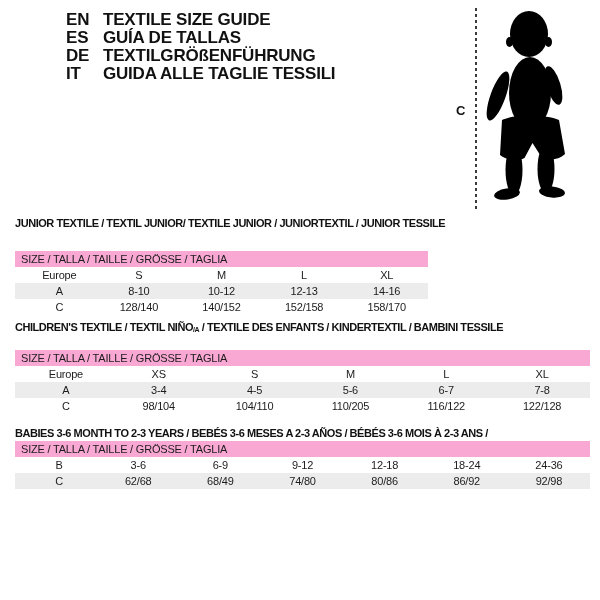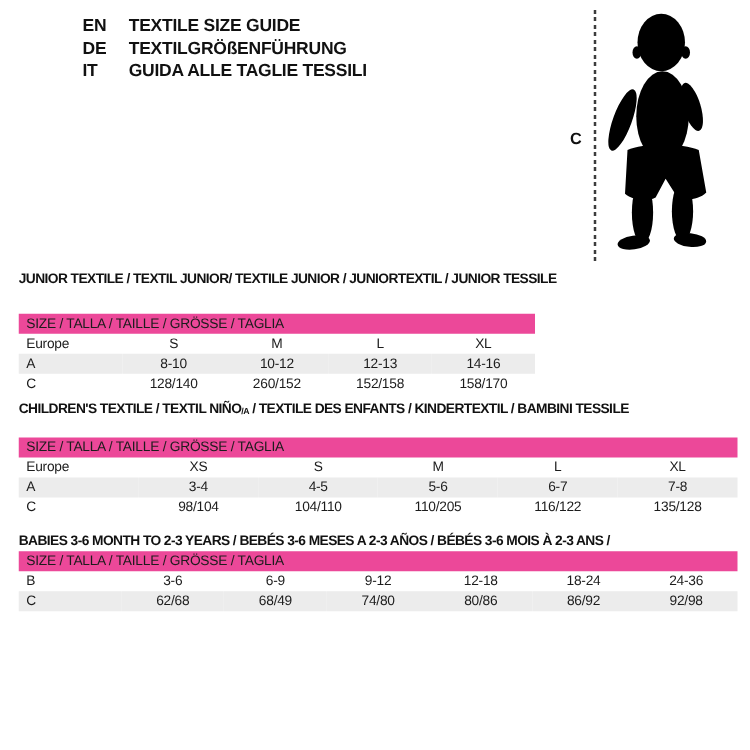--- a/index.html
+++ b/index.html
@@ -3,21 +3,21 @@
 <meta charset="utf-8">
 <style>
   html,body { margin:0; padding:0; background:#fff; }
   .page {
     position:relative; width:600px; height:600px; background:#ffffff; overflow:hidden;
     font-family:"Liberation Sans","DejaVu Sans",sans-serif; color:#1a1a1a;
   }
   
   .langs { position:absolute; left:22px; top:11px; }
   .lang-row { display:flex; height:18px; line-height:18px; font-weight:bold;
-              font-size:14px; letter-spacing:-0.2px; color:#111;padding-left:44px; }
+              font-size:17px; letter-spacing:-0.2px; color:#111;padding-left:44px; }
   .lang-code { width:37px; }
   
   .height-line { position:absolute; left:475px; top:8px; width:2px; height:202px;
     background:repeating-linear-gradient(to bottom,#3c3c3c 0 3px,transparent 3px 6px); }
   .measure-c { position:absolute; left:456px; top:103px; font-weight:bold; font-size:13px; color:#111; }
   .baby { position:absolute; left:486px; top:8px; width:95px; height:196px; }
   .baby * { fill:#000; }
   
   .section { position:absolute; }
   .sec1 { left:15px; top:216px; width:413px; }
@@ -25,39 +25,43 @@
   .sec3 { left:15px; top:426px; width:575px; }
   .sec-title { font-weight:bold; font-size:11px; letter-spacing:-0.45px; line-height:15px;
                color:#111; white-space:nowrap; }
   .sec1 .sec-title { margin-bottom:20px; }
   .sec2 .sec-title { margin-bottom:13px; }
   .sec3 .t2 { margin-bottom:11px; }
   .subscript { font-size:7px; vertical-align:-1px; }
   
   table.sizes { border-collapse:collapse; table-layout:fixed; width:100%;
                 font-size:11px; letter-spacing:-0.2px; }
-  table.sizes th.size-band { background:#ec4899; font-weight:normal; text-align:left;
+  table.sizes th.size-band { background:#f9a8d4; font-weight:normal; text-align:left;
     padding:0 0 0 6px; height:16px; font-size:11px; color:#1c1c1c; letter-spacing:-0.2px; }
   table.sizes td { height:16px; padding:0; text-align:center; color:#1c1c1c; }
-  table.sizes td.rowlabel { text-align:left; padding-left:6px; width:55px; }
+  table.sizes td.rowlabel { text-align:center; padding-left:6px; width:55px; }
   table.sizes tbody tr:nth-child(even) td { background:#ececec; }
   
   .notes { position:absolute; left:15px; top:530px; }
   .note { font-weight:bold; font-size:11px; letter-spacing:-0.45px; line-height:18px;
           color:#111; white-space:nowrap; }
 </style>
 </head>
 <body>
 
 <div class="page">
 
   <div class="langs">
     <div class="lang-row">
       <span class="lang-code">EN</span>
       <span class="lang-label">TEXTILE SIZE GUIDE</span>
+    </div>
+    <div class="lang-row">
+      <span class="lang-code">ES</span>
+      <span class="lang-label">GUÍA DE TALLAS</span>
     </div>
     <div class="lang-row">
       <span class="lang-code">DE</span>
       <span class="lang-label">TEXTILGRÖßENFÜHRUNG</span>
     </div>
     <div class="lang-row">
       <span class="lang-code">IT</span>
       <span class="lang-label">GUIDA ALLE TAGLIE TESSILI</span>
     </div>
   </div>
@@ -98,21 +102,21 @@
           <tr>
             <td class="rowlabel">A</td>
             <td>8-10</td>
             <td>10-12</td>
             <td>12-13</td>
             <td>14-16</td>
           </tr>
           <tr>
             <td class="rowlabel">C</td>
             <td>128/140</td>
-            <td>260/152</td>
+            <td>140/152</td>
             <td>152/158</td>
             <td>158/170</td>
           </tr>
         </tbody>
       </table>
   </div>
 
   <div class="section sec2">
     <div class="sec-title"><span>CHILDREN'S TEXTILE / TEXTIL NIÑO</span><span class="subscript">/A</span><span> / TEXTILE DES ENFANTS / KINDERTEXTIL / BAMBINI TESSILE</span></div>
     <table class="sizes">
@@ -137,21 +141,21 @@
             <td>5-6</td>
             <td>6-7</td>
             <td>7-8</td>
           </tr>
           <tr>
             <td class="rowlabel">C</td>
             <td>98/104</td>
             <td>104/110</td>
             <td>110/205</td>
             <td>116/122</td>
-            <td>135/128</td>
+            <td>122/128</td>
           </tr>
         </tbody>
       </table>
   </div>
 
   <div class="section sec3">
     <div class="sec-title t1">BABIES 3-6 MONTH TO 2-3 YEARS / BEBÉS 3-6 MESES A 2-3 AÑOS / BÉBÉS 3-6 MOIS À 2-3 ANS /</div>
     <table class="sizes">
         <thead>
           <tr>

